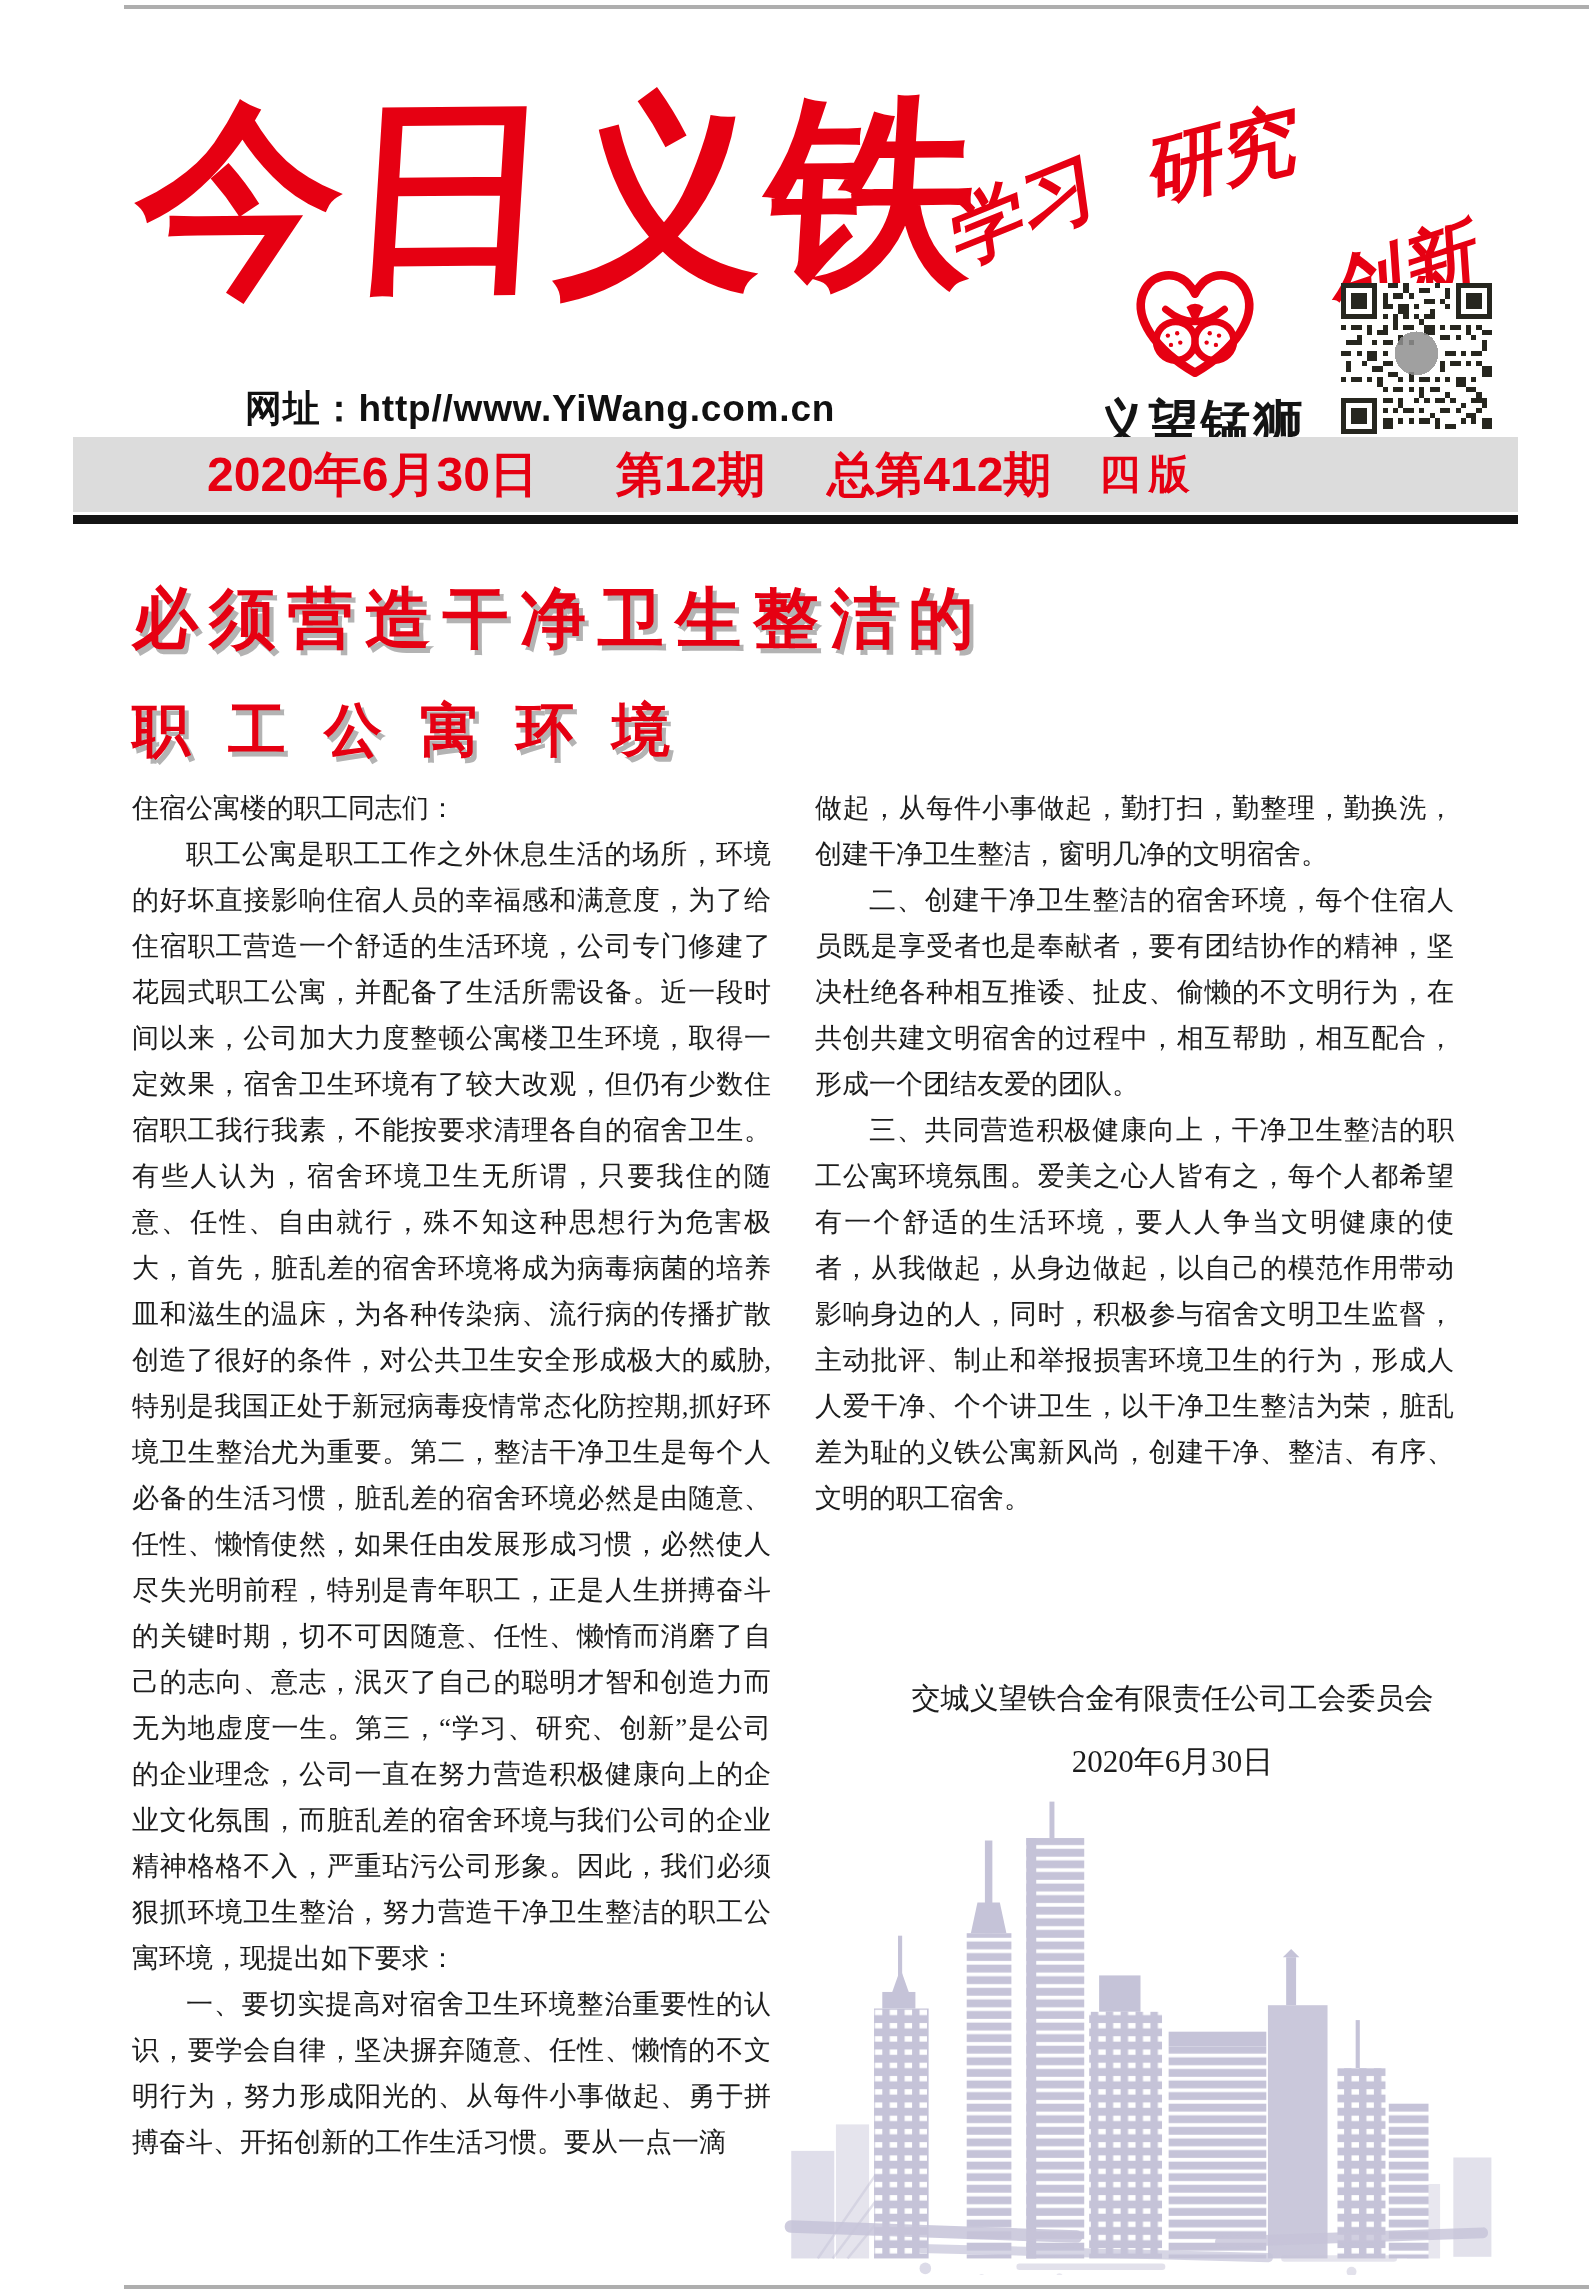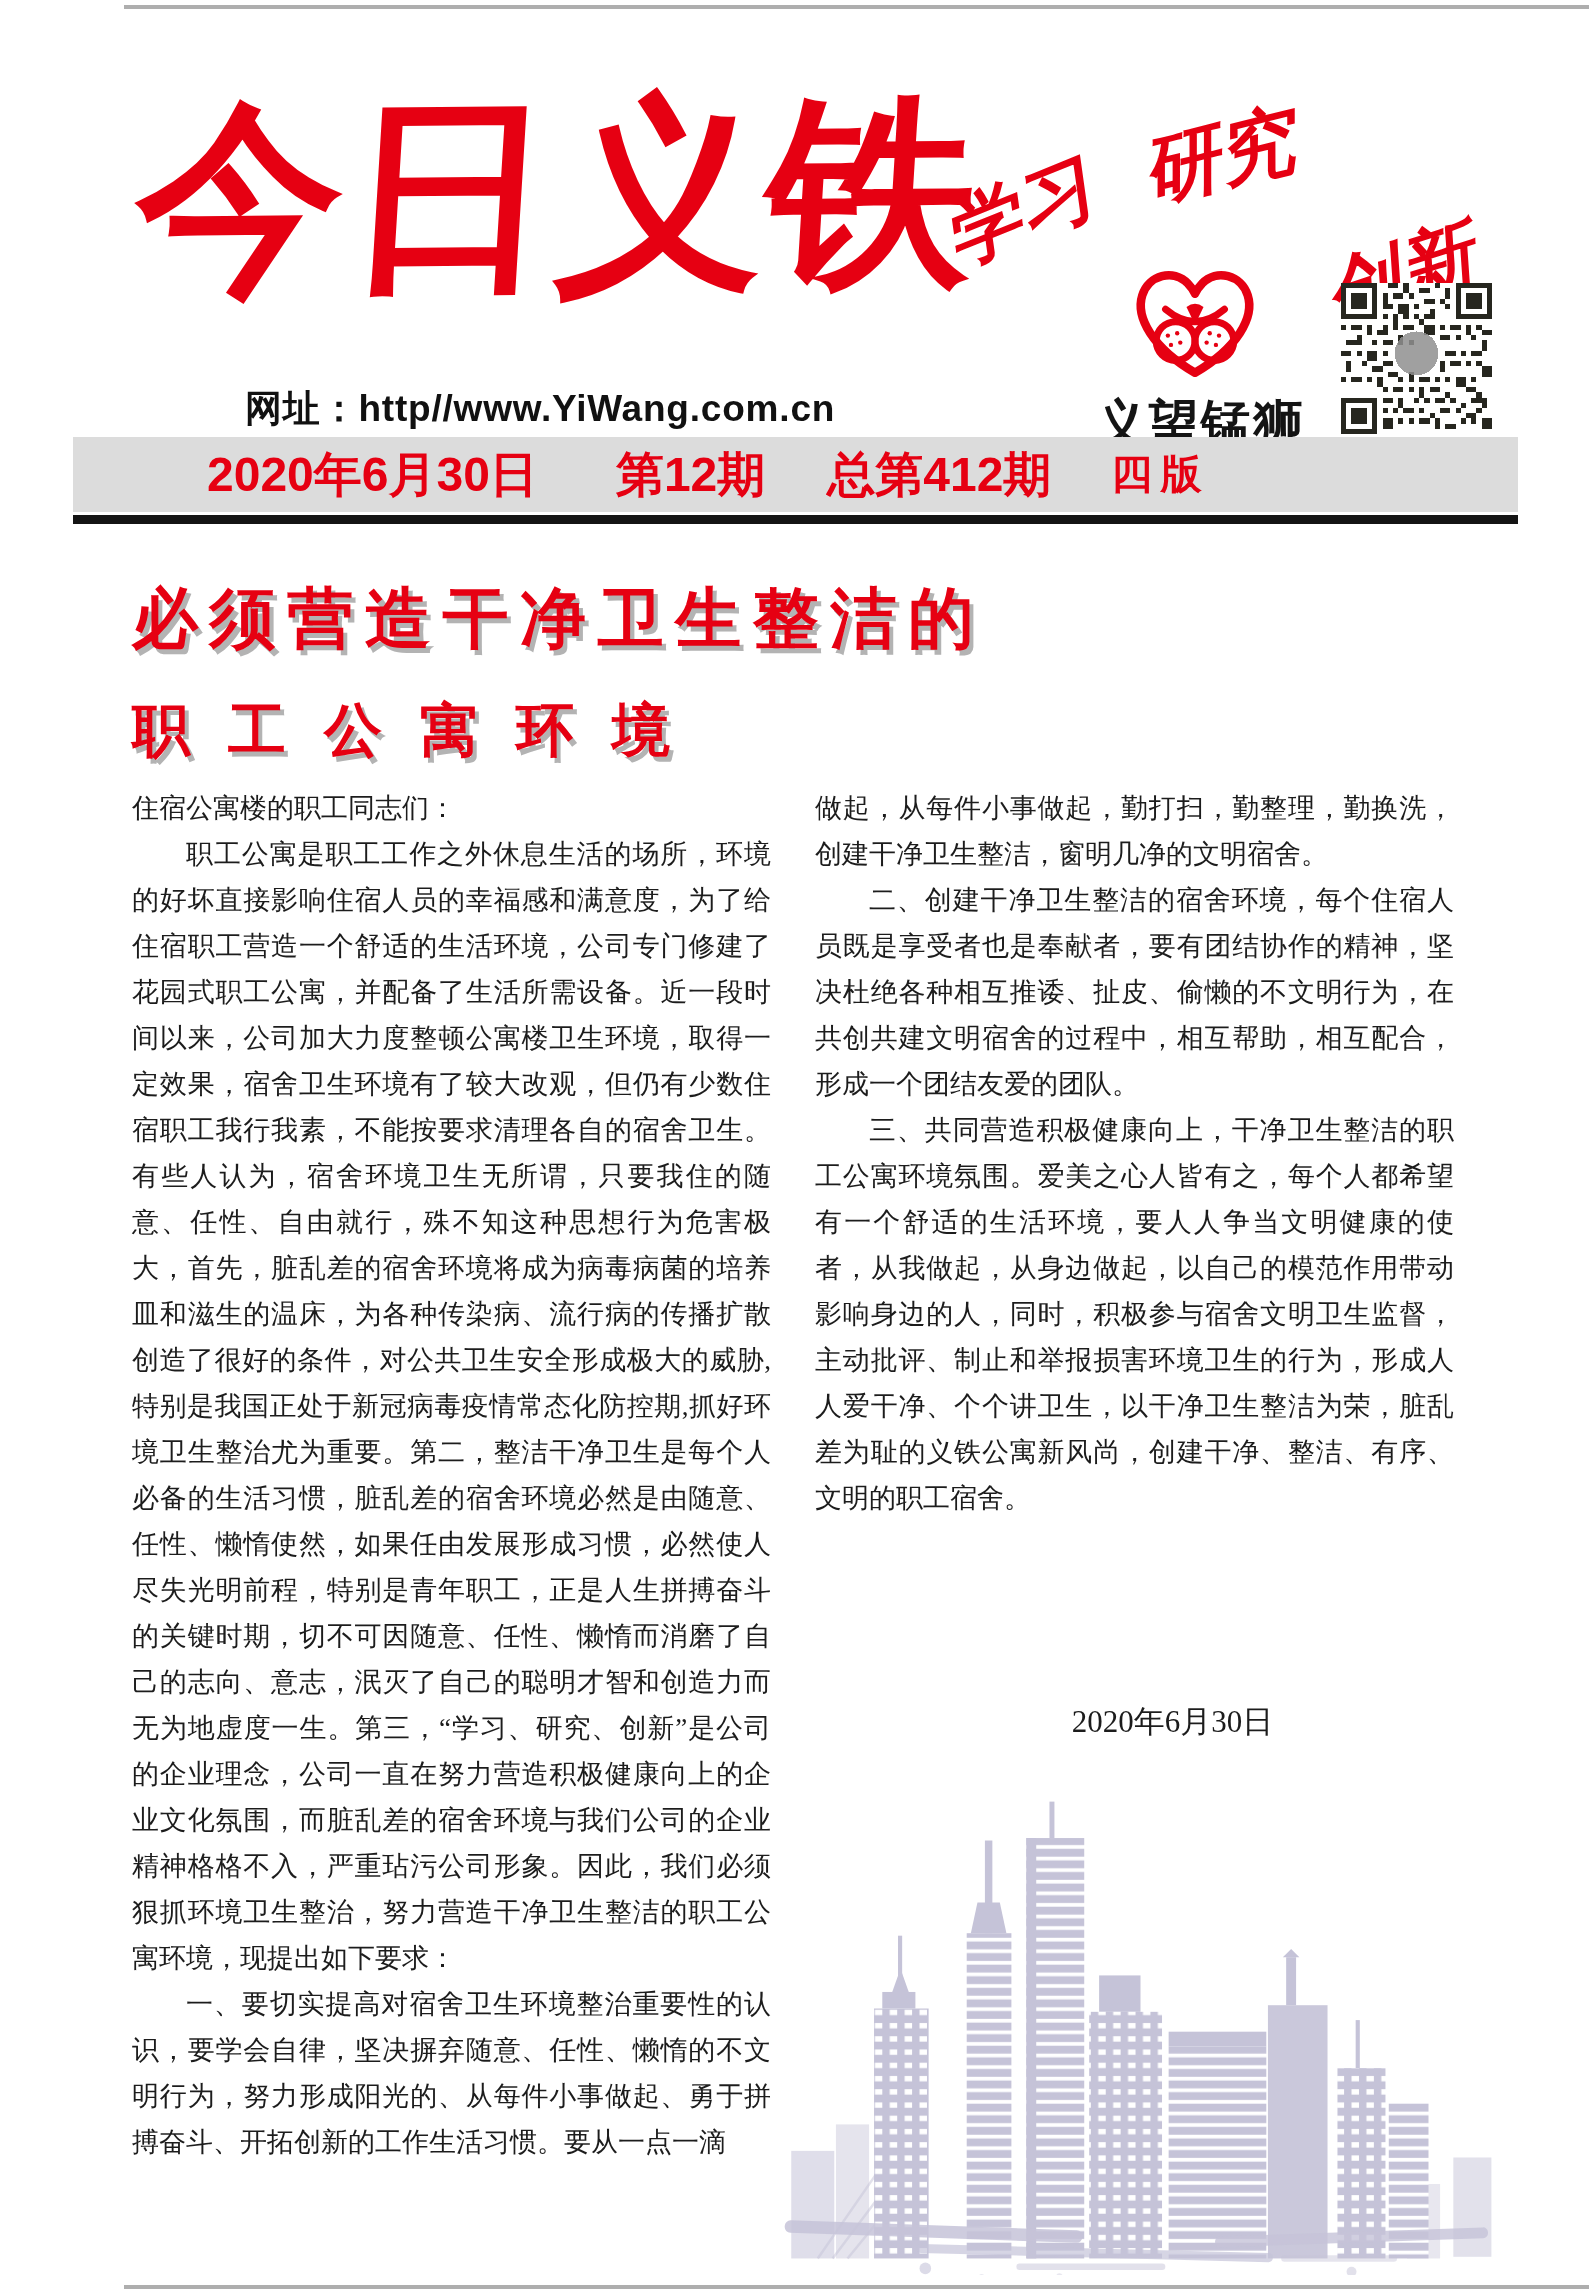--- a/index.html
+++ b/index.html
@@ -41,21 +41,21 @@
   
   .issue-bar{
     position:absolute;left:73px;top:437px;width:1445px;height:75px;
     background:#dcdcdc;display:flex;align-items:center;
     font-family:"Liberation Sans", sans-serif;font-weight:bold;color:#e60012;
     white-space:nowrap;
   }
   .ib-date{margin-left:134px;font-size:48px;}
   .ib-issue{margin-left:78px;font-size:48px;}
   .ib-total{margin-left:62px;font-size:48px;}
-  .ib-edition{margin-left:60px;font-size:41px;letter-spacing:8.3px;}
+  .ib-edition{margin-left:48px;font-size:41px;letter-spacing:8.3px;}
   .divider{position:absolute;left:73px;top:515px;width:1445px;height:9px;background:#141414;}
 
   
   .headline{
     position:absolute;left:132px;top:574px;width:1324px;
     color:#e60012;font-weight:bold;font-family:"Liberation Sans", sans-serif;
   }
   .headline .hl1{font-size:66px;letter-spacing:11.6px;text-shadow:4.1px 5px 0 #b3b3b3;white-space:nowrap;}
   .headline .hl2{font-size:58px;letter-spacing:38px;text-shadow:4.1px 5px 0 #b3b3b3;margin-top:28px;white-space:nowrap;}
 
@@ -257,20 +257,21 @@
     <p class="para indent">职工公寓是职工工作之外休息生活的场所，环境的好坏直接影响住宿人员的幸福感和满意度，为了给住宿职工营造一个舒适的生活环境，公司专门修建了花园式职工公寓，并配备了生活所需设备。近一段时间以来，公司加大力度整顿公寓楼卫生环境，取得一定效果，宿舍卫生环境有了较大改观，但仍有少数住宿职工我行我素，不能按要求清理各自的宿舍卫生。有些人认为，宿舍环境卫生无所谓，只要我住的随意、任性、自由就行，殊不知这种思想行为危害极大，首先，脏乱差的宿舍环境将成为病毒病菌的培养皿和滋生的温床，为各种传染病、流行病的传播扩散创造了很好的条件，对公共卫生安全形成极大的威胁,特别是我国正处于新冠病毒疫情常态化防控期,抓好环境卫生整治尤为重要。第二，整洁干净卫生是每个人必备的生活习惯，脏乱差的宿舍环境必然是由随意、任性、懒惰使然，如果任由发展形成习惯，必然使人尽失光明前程，特别是青年职工，正是人生拼搏奋斗的关键时期，切不可因随意、任性、懒惰而消磨了自己的志向、意志，泯灭了自己的聪明才智和创造力而无为地虚度一生。第三，“学习、研究、创新”是公司的企业理念，公司一直在努力营造积极健康向上的企业文化氛围，而脏乱差的宿舍环境与我们公司的企业精神格格不入，严重玷污公司形象。因此，我们必须狠抓环境卫生整治，努力营造干净卫生整洁的职工公寓环境，现提出如下要求：</p>
     <p class="para indent">一、要切实提高对宿舍卫生环境整治重要性的认识，要学会自律，坚决摒弃随意、任性、懒惰的不文明行为，努力形成阳光的、从每件小事做起、勇于拼搏奋斗、开拓创新的工作生活习惯。要从一点一滴</p>
   </div>
 <div class="column col-right">
     <p class="para">做起，从每件小事做起，勤打扫，勤整理，勤换洗，创建干净卫生整洁，窗明几净的文明宿舍。</p>
     <p class="para indent">二、创建干净卫生整洁的宿舍环境，每个住宿人员既是享受者也是奉献者，要有团结协作的精神，坚决杜绝各种相互推诿、扯皮、偷懒的不文明行为，在共创共建文明宿舍的过程中，相互帮助，相互配合，形成一个团结友爱的团队。</p>
     <p class="para indent">三、共同营造积极健康向上，干净卫生整洁的职工公寓环境氛围。爱美之心人皆有之，每个人都希望有一个舒适的生活环境，要人人争当文明健康的使者，从我做起，从身边做起，以自己的模范作用带动影响身边的人，同时，积极参与宿舍文明卫生监督，主动批评、制止和举报损害环境卫生的行为，形成人人爱干净、个个讲卫生，以干净卫生整洁为荣，脏乱差为耻的义铁公寓新风尚，创建干净、整洁、有序、文明的职工宿舍。</p>
   </div>
 
 <div class="signature">
+  <div class="sig-org">交城义望铁合金有限责任公司工会委员会</div>
   <div class="sig-date">2020年6月30日</div>
 </div>
 
 <svg class="skyline" viewBox="0 0 900 580">
   <defs>
     <pattern id="hb" width="22" height="14" patternUnits="userSpaceOnUse">
       <rect width="22" height="14" fill="#c5c3d8"></rect>
         <rect y="4.5" width="22" height="4.5" fill="#ffffff"></rect>
     </pattern>
     <pattern id="gw" width="18" height="16" patternUnits="userSpaceOnUse">

